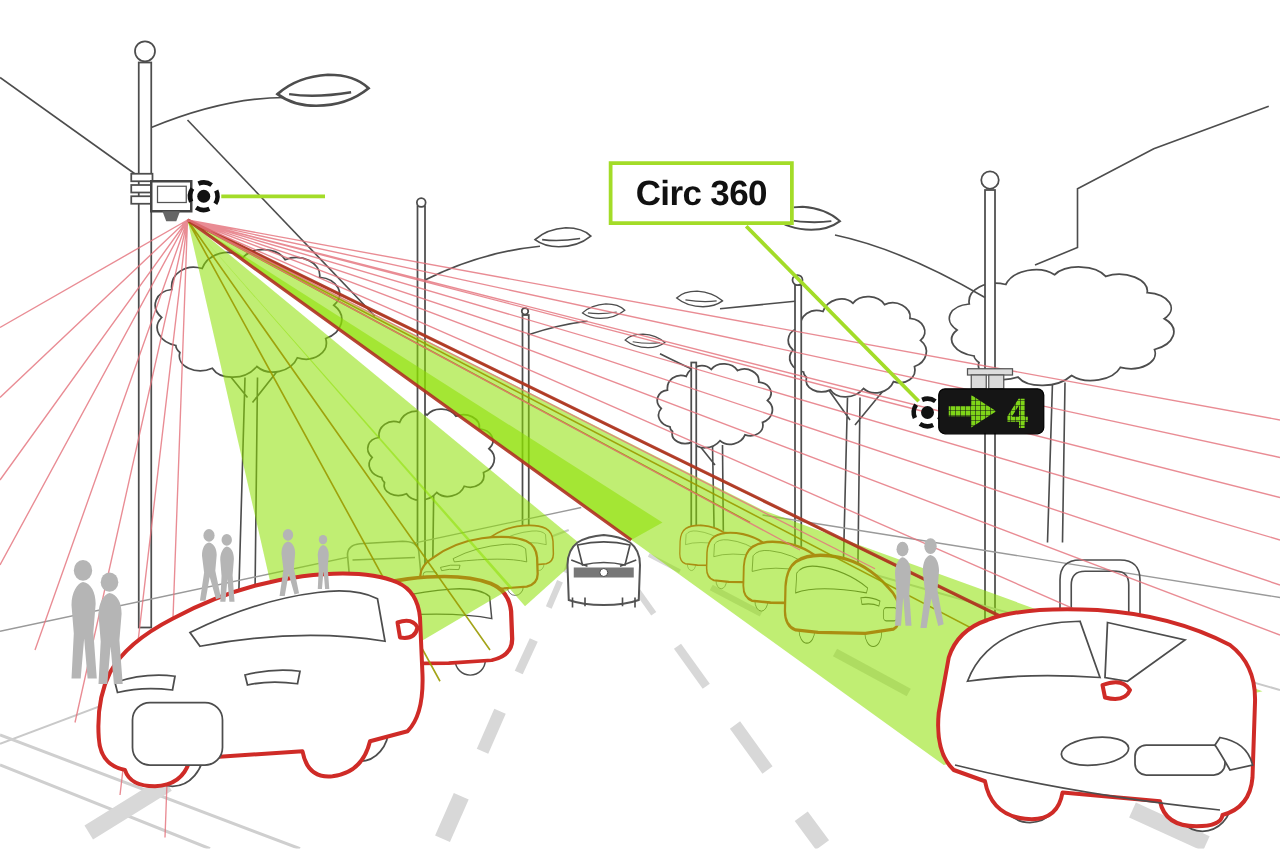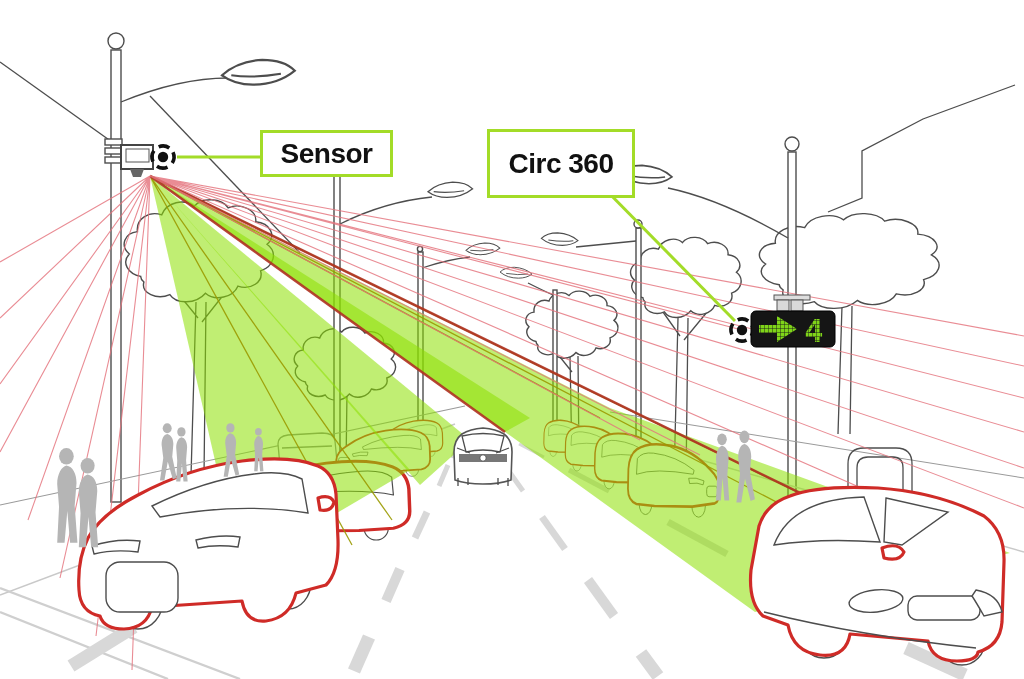--- a/index.html
+++ b/index.html
@@ -249,19 +249,16 @@
     <use href="#ped" transform="translate(70,456) scale(0.88,0.97)"></use>
     <use href="#pedw" transform="translate(156,422) scale(0.56,0.63)"></use>
     <use href="#ped" transform="translate(171,426) scale(0.52,0.59)"></use>
     <use href="#pedw" transform="translate(220,422) scale(0.52,0.59)"></use>
     <use href="#ped" transform="translate(250,427) scale(0.42,0.47)"></use>
     <use href="#ped" transform="translate(710,432) scale(0.6,0.73)"></use>
     <use href="#pedw" transform="translate(732,429) scale(0.62,0.79)"></use>
   </g>
 </svg>
 
-<div class="callout" style="left:260px;top:130px;width:133px;height:47px">
-  <span>Sensor</span>
-</div>
-<div class="callout" style="left:487px;top:129px;width:148px;height:69px">
+<div class="callout" style="left:487px;top:129px;width:148px;height:51px">
   <span>Circ 360</span>
 </div>
 </div>
 
 </body></html>

